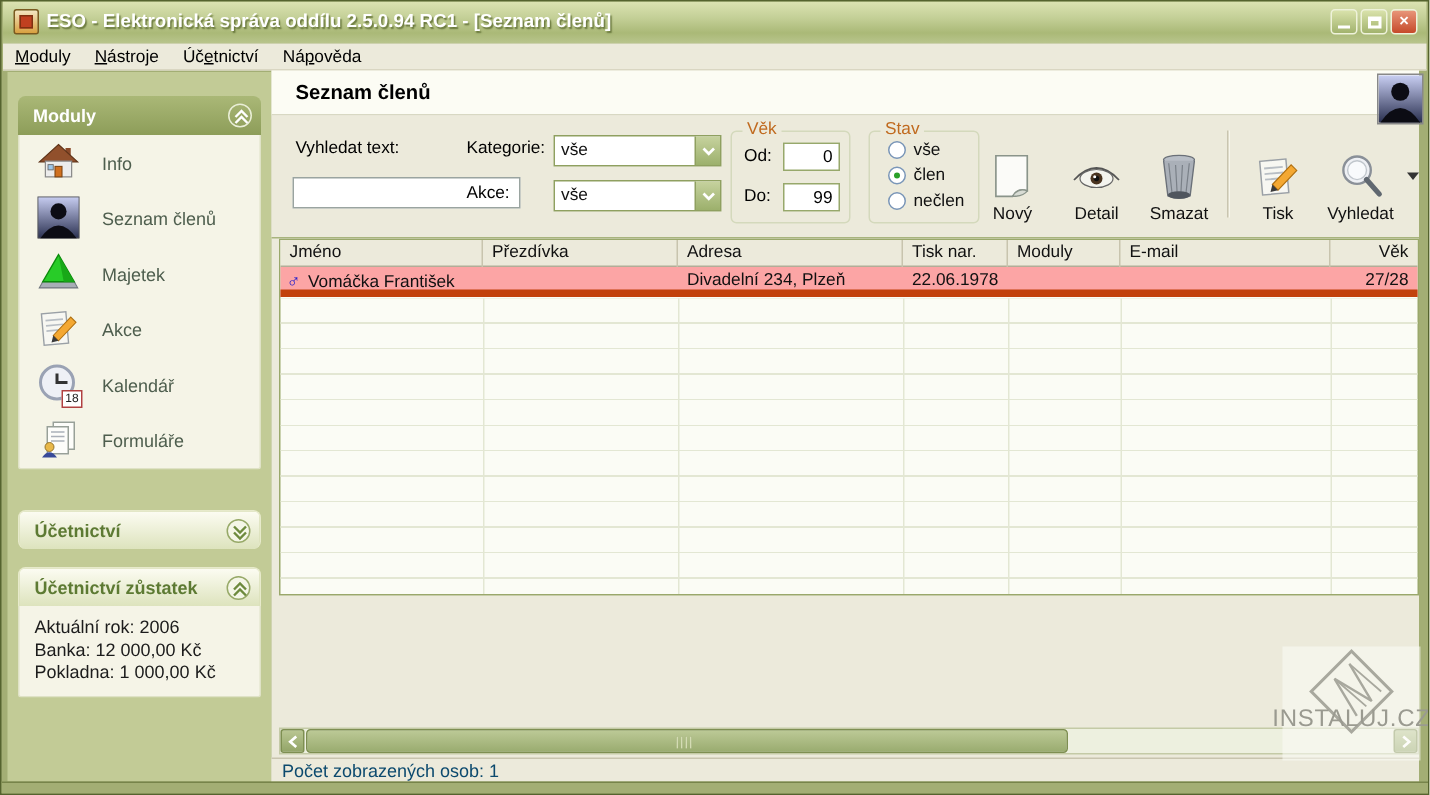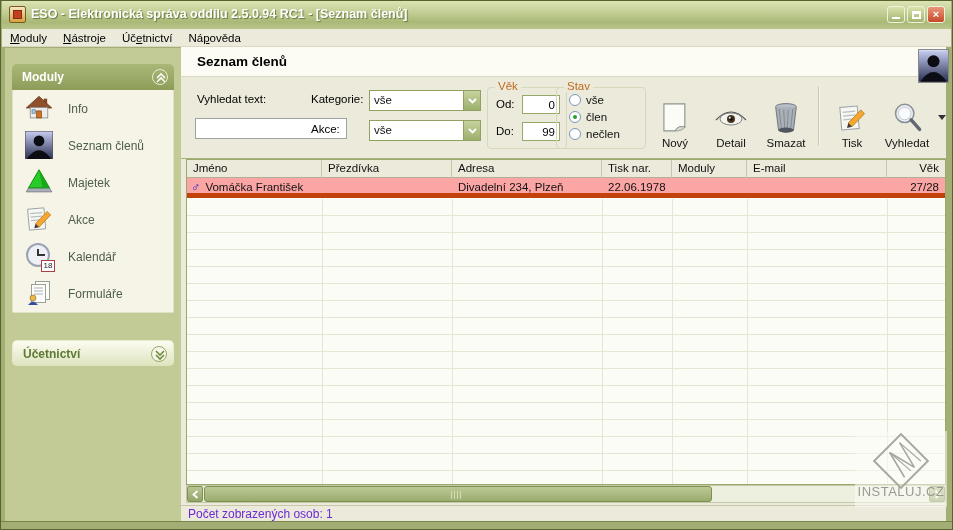--- a/index.html
+++ b/index.html
@@ -80,21 +80,21 @@
   .radio-row span { margin-left:5px; font-size:11.5px; }
 
   .tb-button { position:absolute; top:8px; height:64px; display:flex; flex-direction:column; align-items:center; justify-content:flex-end; cursor:default; }
   .tb-button .bicon { height:36px; display:flex; align-items:center; justify-content:center; }
   .tb-button .blabel { font-size:11.5px; margin-top:1px; }
   .tb-sep { position:absolute; left:637px; top:10px; width:2px; height:58px; border-left:1px solid #c9c5b0; border-right:1px solid #f7f6ec; }
   .dd-arrow { position:absolute; left:757px; top:38px; width:0; height:0; border-top:5px solid #333;
     border-left:4px solid transparent; border-right:4px solid transparent; }
 
   
-  .grid { position:absolute; left:5px; top:112px; width:760px; height:326px; background:#fbfcf5; border:1px solid #9aa86b; }
+  .grid { position:absolute; left:5px; top:112px; width:760px; height:238px; background:#fbfcf5; border:1px solid #9aa86b; }
   .grid-hdr { position:absolute; left:0; top:0; right:0; height:18px; display:flex; background:#eceadb; border-bottom:1px solid #b2ae98; }
   .hcell { height:18px; line-height:17px; font-size:11.5px; padding-left:6px; border-right:1px solid #c8c4ae; overflow:hidden; white-space:nowrap; }
   .hcell.right { text-align:right; padding-right:6px; padding-left:0; border-right:none; }
   .grid-row { position:absolute; left:0; top:18px; right:0; height:20px; display:flex; background:#fca5a5; border-bottom:5px solid #c2410c; }
   .rcell { height:20px; line-height:19px; font-size:11.5px; padding-left:6px; white-space:nowrap; overflow:hidden; }
   .rcell.right { text-align:right; padding-right:6px; padding-left:0; }
   .gender { color:#1a1acc; font-weight:bold; font-size:12.5px; margin-right:5px; }
   .grid-empty { position:absolute; left:0; top:39px; right:0; bottom:0;
     background:repeating-linear-gradient(to bottom, transparent 0 16px, #e3e7d3 16px 17px); }
   .vline { position:absolute; top:0; bottom:0; width:1px; background:#e3e7d3; }
@@ -103,29 +103,29 @@
   .hscroll { position:absolute; left:5px; top:438px; width:760px; height:18px; background:#edf0df; border:1px solid #c4caa6; }
   .sc-btn { position:absolute; top:0; width:16px; height:16px; border:1px solid #7e8f52; border-radius:2px;
     background:linear-gradient(#b9c692,#93a568); display:flex; align-items:center; justify-content:center; }
   .sc-thumb { position:absolute; left:17px; top:0; width:508px; height:16px; border:1px solid #7e8f52; border-radius:3px;
     background:linear-gradient(#bcc996,#9aac70); }
   .grip { position:absolute; left:50%; top:4px; margin-left:-7px; display:flex; gap:2px; }
   .grip i { width:1px; height:8px; background:#7e8f52; border-right:1px solid #d4dcb4; }
 
   
   .statusbar { position:absolute; left:0; top:458px; right:0; height:18px; background:#eceadb; border-top:1px solid #c8c4ae; }
-  .statusbar span { position:absolute; left:7px; line-height:17px; font-size:12px; color:#6d28d9; }
+  .statusbar span { position:absolute; left:7px; line-height:17px; font-size:12px; color:#0c4a6e; }
 
   .bottom-band { position:absolute; left:0; right:0; bottom:0; height:8px; background:#a3ae74; border-top:1px solid #77844a; }
 
   
   .watermark { position:absolute; right:5px; bottom:22px; width:92px; height:76px; background:rgba(252,252,246,0.55);
     display:flex; flex-direction:column; align-items:center; justify-content:flex-end; z-index:8; }
   .watermark svg { position:absolute; top:0; left:16px; }
-  .wm-text { position:relative; font-size:13px; color:#9a9a90; letter-spacing:0.5px; margin-bottom:8px; }
+  .wm-text { position:relative; font-size:16px; color:#9a9a90; letter-spacing:0.5px; margin-bottom:18px; }
 </style>
 </head>
 <body>
 
 <div class="screen">
 
   <div class="titlebar">
     <div class="app-icon"></div>
     <div class="title-text">ESO - Elektronická správa oddílu 2.5.0.94 RC1 - [Seznam členů]</div>
     <div class="win-controls">
@@ -243,20 +243,36 @@
         <span class="ttl">Účetnictví</span>
         <span class="chev-btn green">
           <svg width="12" height="12" viewBox="0 0 12 12">
               <polyline points="2,2 6,6 10,2" fill="none" stroke="#6d8a3d" stroke-width="1.6"></polyline>
               <polyline points="2,6 6,10 10,6" fill="none" stroke="#6d8a3d" stroke-width="1.6"></polyline>
             </svg>
         </span>
       </div>
     </div>
 
+    <div class="panel" style="top:330px;">
+      <div class="panel-hdr light" style="border-radius:5px 5px 0 0;">
+        <span class="ttl">Účetnictví zůstatek</span>
+        <span class="chev-btn green">
+          <svg width="12" height="12" viewBox="0 0 12 12">
+              <polyline points="2,6 6,2 10,6" fill="none" stroke="#6d8a3d" stroke-width="1.6"></polyline>
+              <polyline points="2,10 6,6 10,10" fill="none" stroke="#6d8a3d" stroke-width="1.6"></polyline>
+            </svg>
+        </span>
+      </div>
+      <div class="panel-body zus-body">
+        <div class="zus-line">Aktuální rok: 2006</div>
+        <div class="zus-line">Banka: 12 000,00 Kč</div>
+        <div class="zus-line">Pokladna: 1 000,00 Kč</div>
+      </div>
+    </div>
   </div>
 
   <div class="main">
     <div class="page-header">
       <span class="page-title">Seznam členů</span>
     </div>
     <span class="avatar">
       <svg width="29" height="32" viewBox="0 0 24 26">
           <defs>
             <linearGradient id="pg2" x1="0" y1="0" x2="0" y2="1">
@@ -295,21 +311,21 @@
       </div>
 
       <div class="groupbox" style="left:306px; top:10px; width:80px; height:62px;">
         <span class="legend">Věk</span>
         <span class="tb-label" style="left:8px; top:10px;">Od:</span>
         <input class="num-input" style="left: 34px; top: 7px;" value="0">
         <span class="tb-label" style="left:8px; top:37px;">Do:</span>
         <input class="num-input" style="left: 34px; top: 34px;" value="99">
       </div>
 
-      <div class="groupbox" style="left:375px; top:10px; width:90px; height:62px;">
+      <div class="groupbox" style="left:398px; top:10px; width:74px; height:62px;">
         <span class="legend">Stav</span>
         <div class="radio-row" style="left:7px; top:6px;">
             <span class="radio"></span>
             <span>vše</span>
           </div>
         <div class="radio-row" style="left:7px; top:23px;">
             <span class="radio sel"></span>
             <span>člen</span>
           </div>
         <div class="radio-row" style="left:7px; top:40px;">

